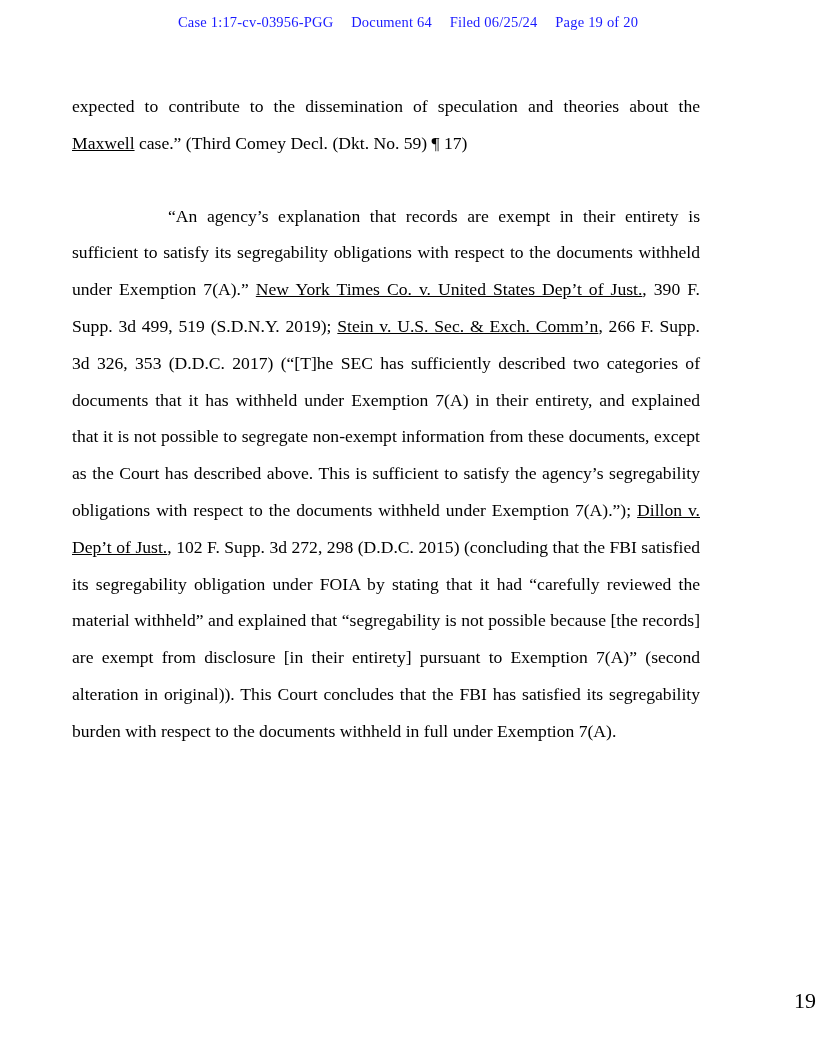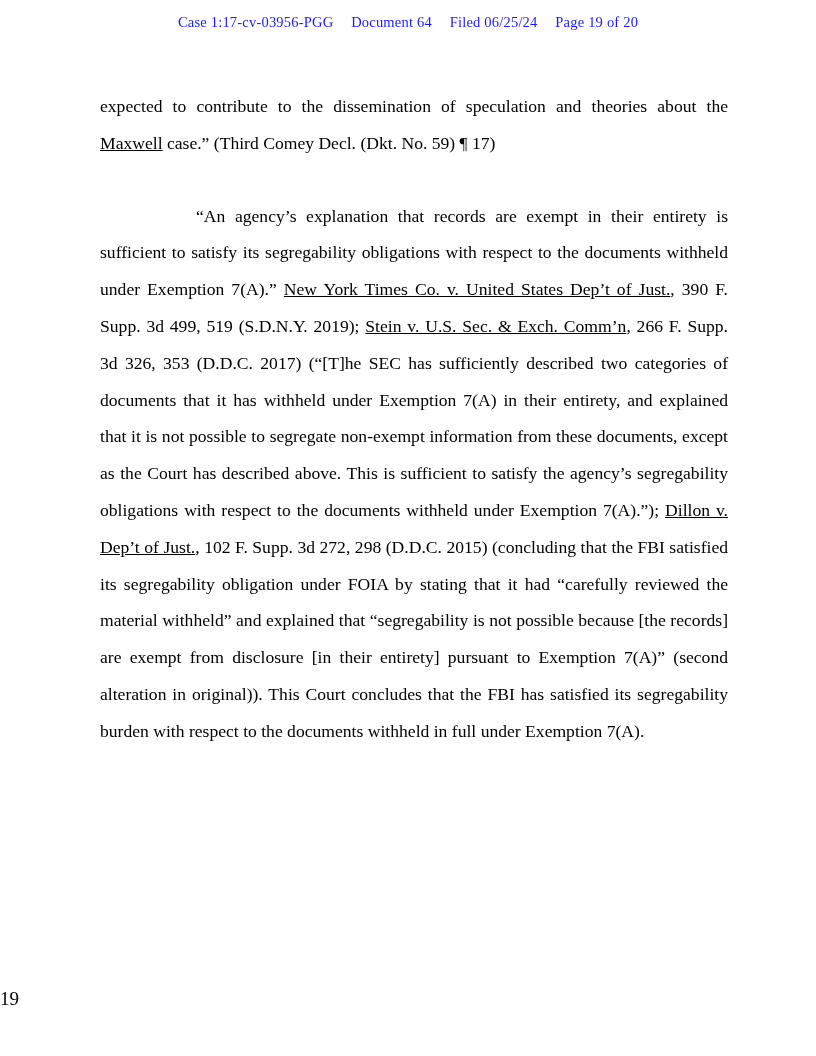--- a/index.html
+++ b/index.html
@@ -33,21 +33,21 @@
     font-size: 14.5px;
     letter-spacing: 0.2px;
     white-space: nowrap;
   }
   .ecf-stamp span {
     margin: 0 7px;
   }
   .body-area {
     position: absolute;
     top: 88px;
-    left: 100px;
+    left: 72px;
     width: 628px;
   }
   p.doc {
     margin: 0;
     font-size: 17.6px;
     line-height: 36.8px;
     text-align: justify;
     text-justify: inter-word;
   }
   p.doc.first {
@@ -58,22 +58,22 @@
     margin-top: 36px;
   }
   .u {
     text-decoration: underline;
   }
   .pagenum {
     position: absolute;
     top: 988px;
     left: 0;
     width: 816px;
-    text-align: left;
-    font-size: 19px;
+    text-align: right;
+    font-size: 22px;
   }
 </style>
 </head>
 <body>
 
 <div class="page">
 
   <div class="ecf-stamp">
     <span>Case 1:17-cv-03956-PGG</span>
     <span>Document 64</span>

